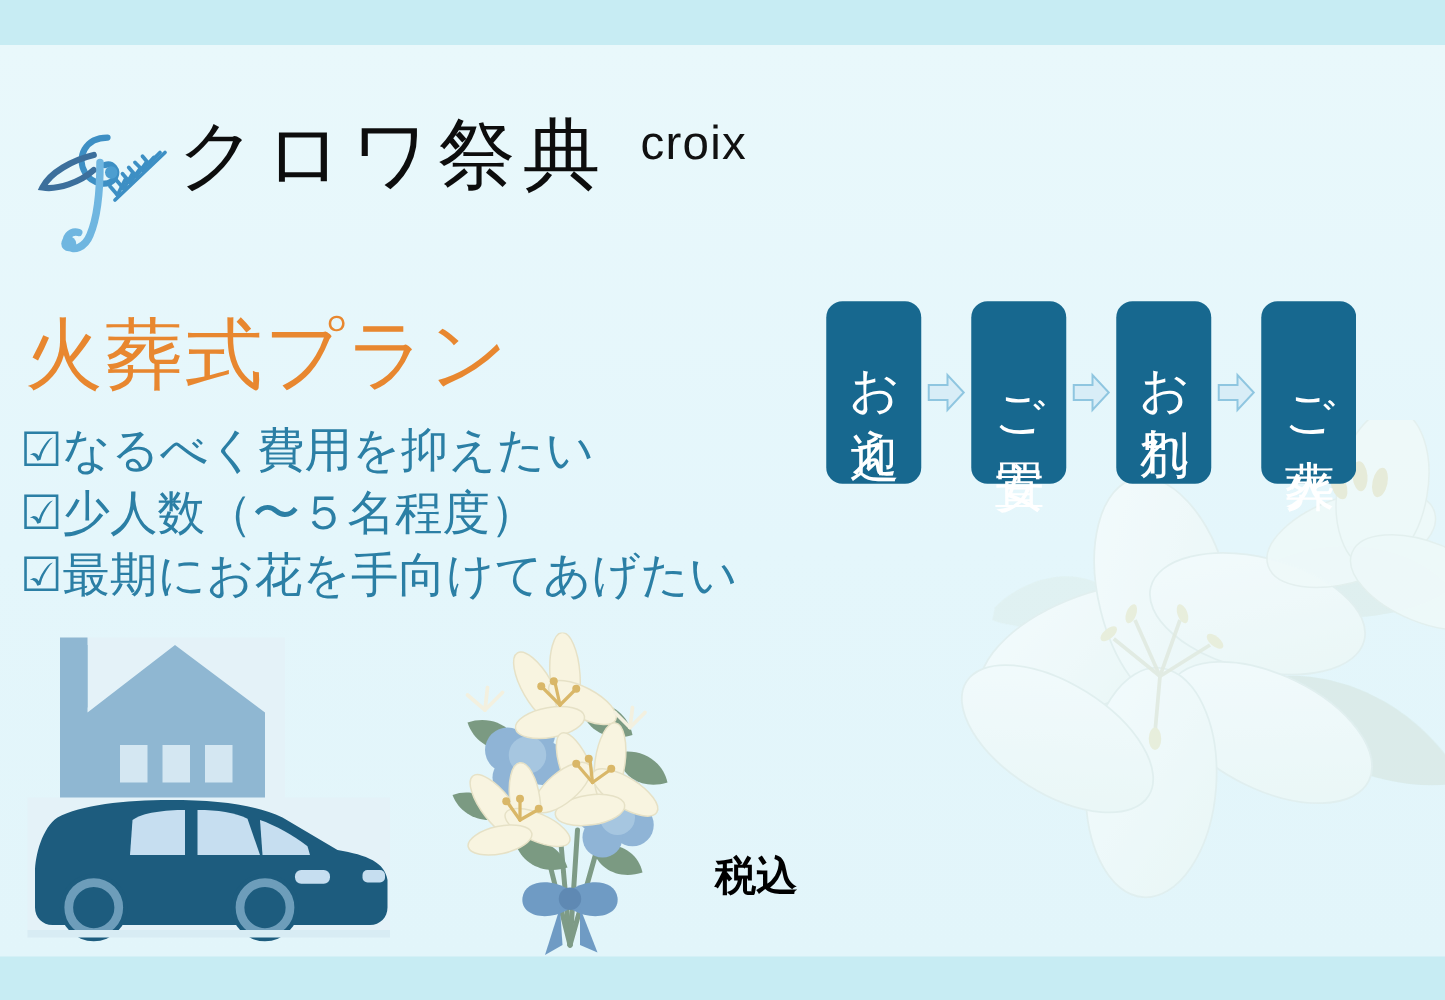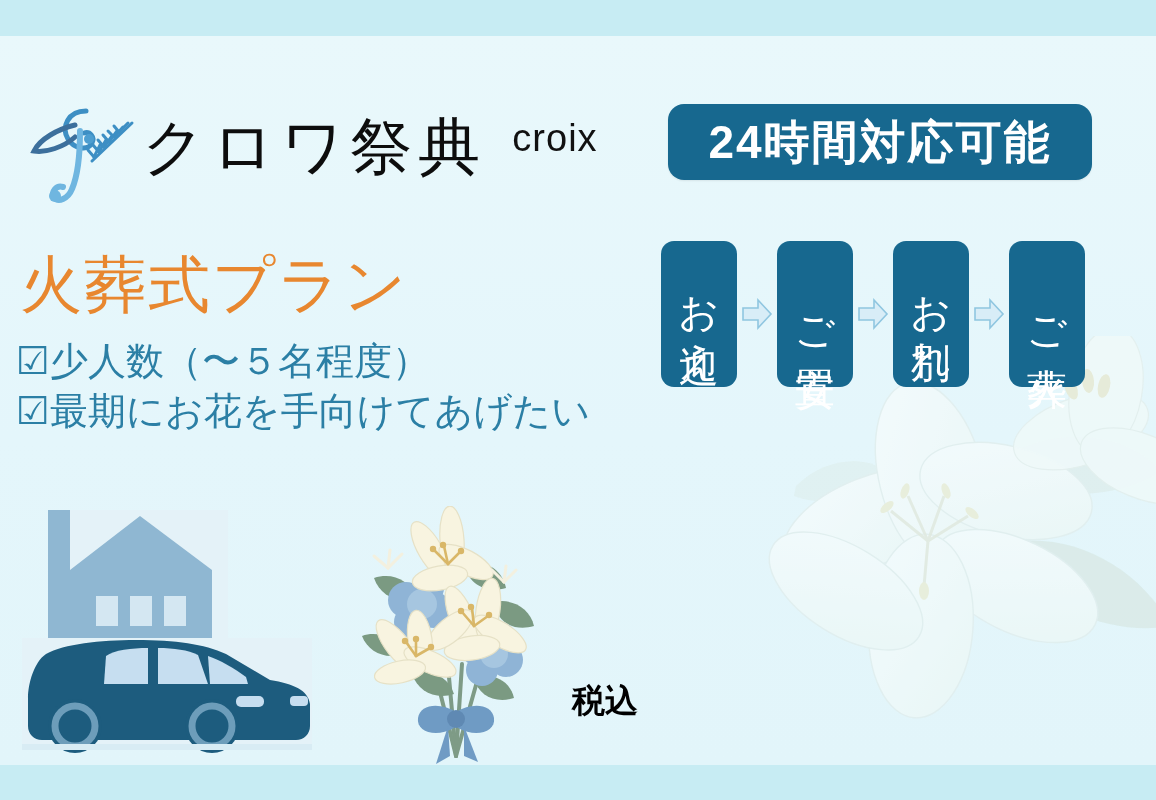--- a/index.html
+++ b/index.html
@@ -53,21 +53,21 @@
     opacity: 0.55;
     pointer-events: none;
   }
 
   
   .logo-row {
     position: absolute;
     left: 28px;
     top: 58px;
     display: flex;
-    align-items: center;
+    align-items: flex-start;
     height: 120px;
   }
   .logo-mark {
     width: 118px;
     height: 118px;
     flex: 0 0 auto;
     margin-right: -4px;
   }
   .logo-text {
     font-family: "Liberation Serif", "DejaVu Serif", serif;
@@ -296,20 +296,21 @@
             <path d="M91 37 L86 31"></path>
         </g>
       </svg>
       <span class="logo-text">クロワ祭典</span>
       <span class="logo-sub">croix</span>
     </div>
 
     <div class="plan-title">火葬式プラン</div>
 
     <div class="checklist">
+      <div class="check-item">☑なるべく費用を抑えたい</div>
       <div class="check-item">☑少人数（〜５名程度）</div>
       <div class="check-item">☑最期にお花を手向けてあげたい</div>
     </div>
 
     <svg class="illus-car" viewBox="0 0 340 290">
       <rect x="40" y="12" width="180" height="135" fill="#e4f2f8"></rect>
       <path d="M40 145 L40 18 L62 18 L62 72 L132 18 L204 72 L204 145 Z" fill="#8fb7d2"></path>
       <rect x="40" y="12" width="22" height="56" fill="#8fb7d2"></rect>
       <rect x="88" y="98" width="22" height="30" fill="#d4e7f2"></rect>
       <rect x="122" y="98" width="22" height="30" fill="#d4e7f2"></rect>
@@ -404,23 +405,20 @@
       </g>
       <g fill="#6f9bc4">
         <path d="M112 206 C96 196 76 198 74 212 C72 226 92 232 110 222 Z"></path>
         <path d="M112 206 C128 196 148 198 150 212 C152 226 132 232 114 222 Z"></path>
         <circle cx="112" cy="213" r="9" fill="#5f89b3"></circle>
         <path d="M104 220 L92 258 L106 250 Z"></path>
         <path d="M120 220 L134 256 L120 250 Z"></path>
       </g>
     </svg>
 
-    <div class="badge-24h">
-      <span class="badge-24h-label">24時間対応可能</span>
-    </div>
 
     <div class="flow">
       <div class="flow-step">
         <span class="flow-step-label">お迎え</span>
       </div>
       <svg class="flow-arrow" viewBox="0 0 32 34">
         <path d="M2 11 L17 11 L17 3 L30 17 L17 31 L17 23 L2 23 Z" fill="#d8edf7" stroke="#8fc6e0" stroke-width="1.6"></path>
       </svg>
       <div class="flow-step">
         <span class="flow-step-label">ご安置</span>

